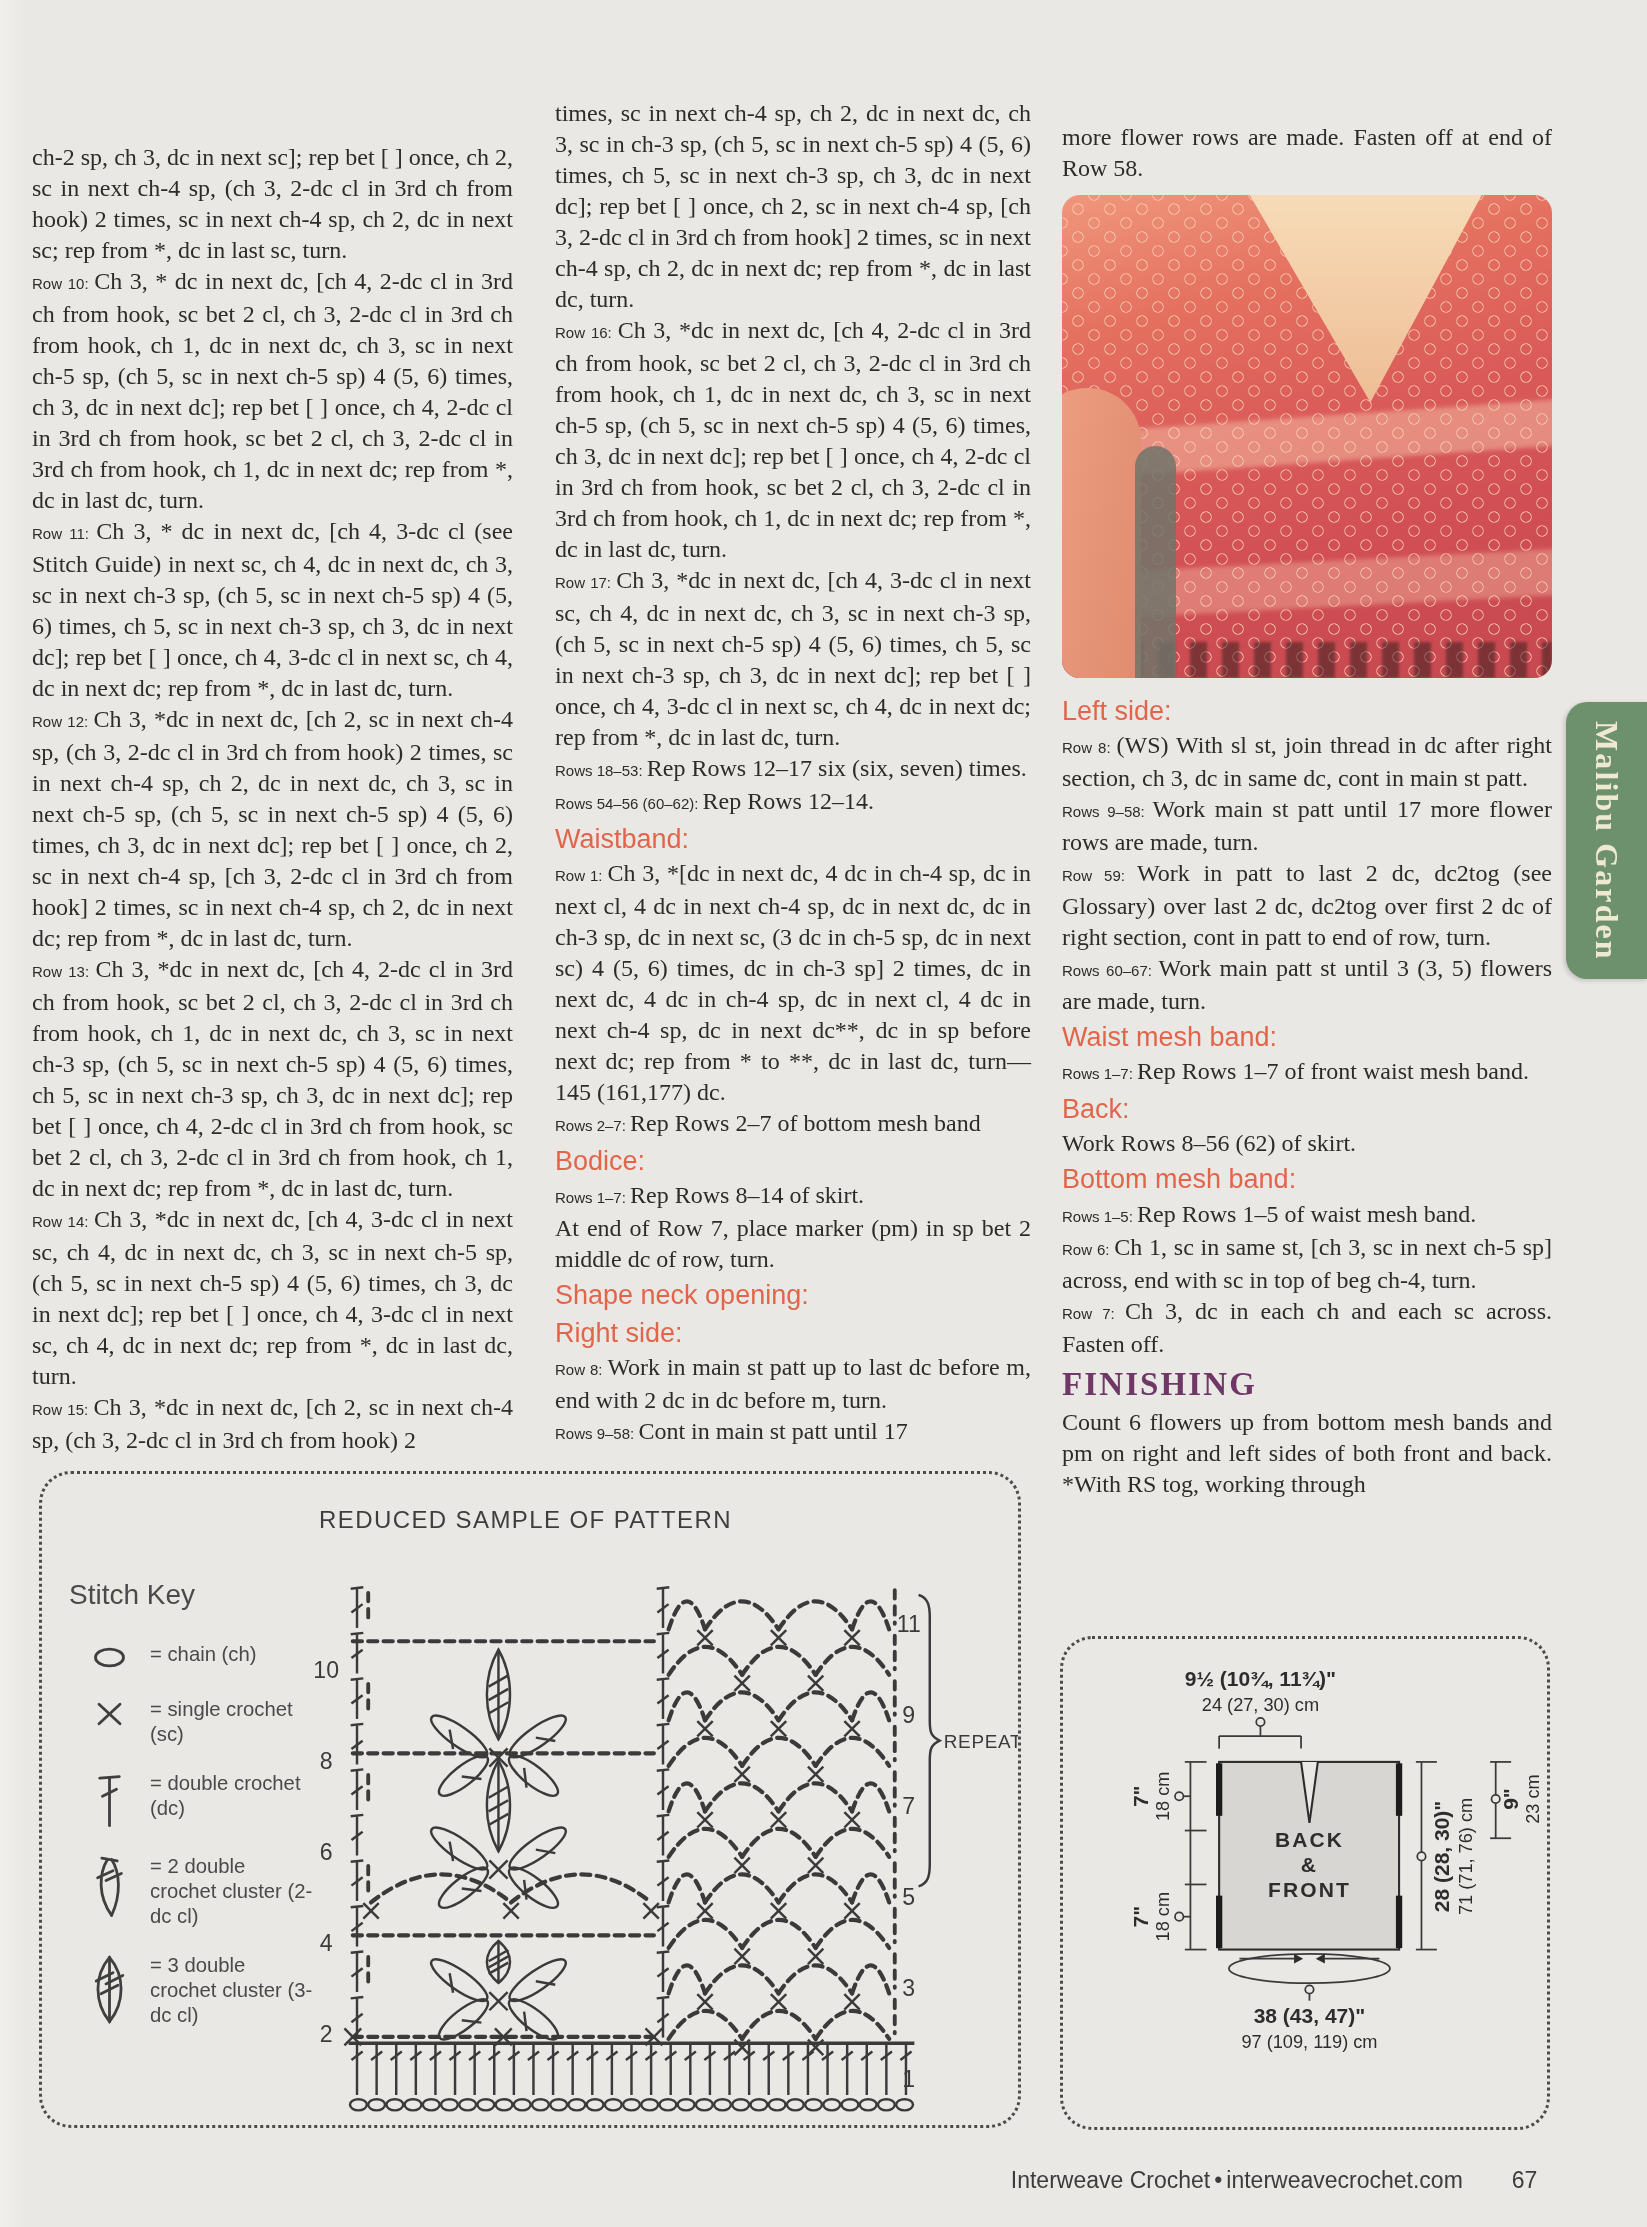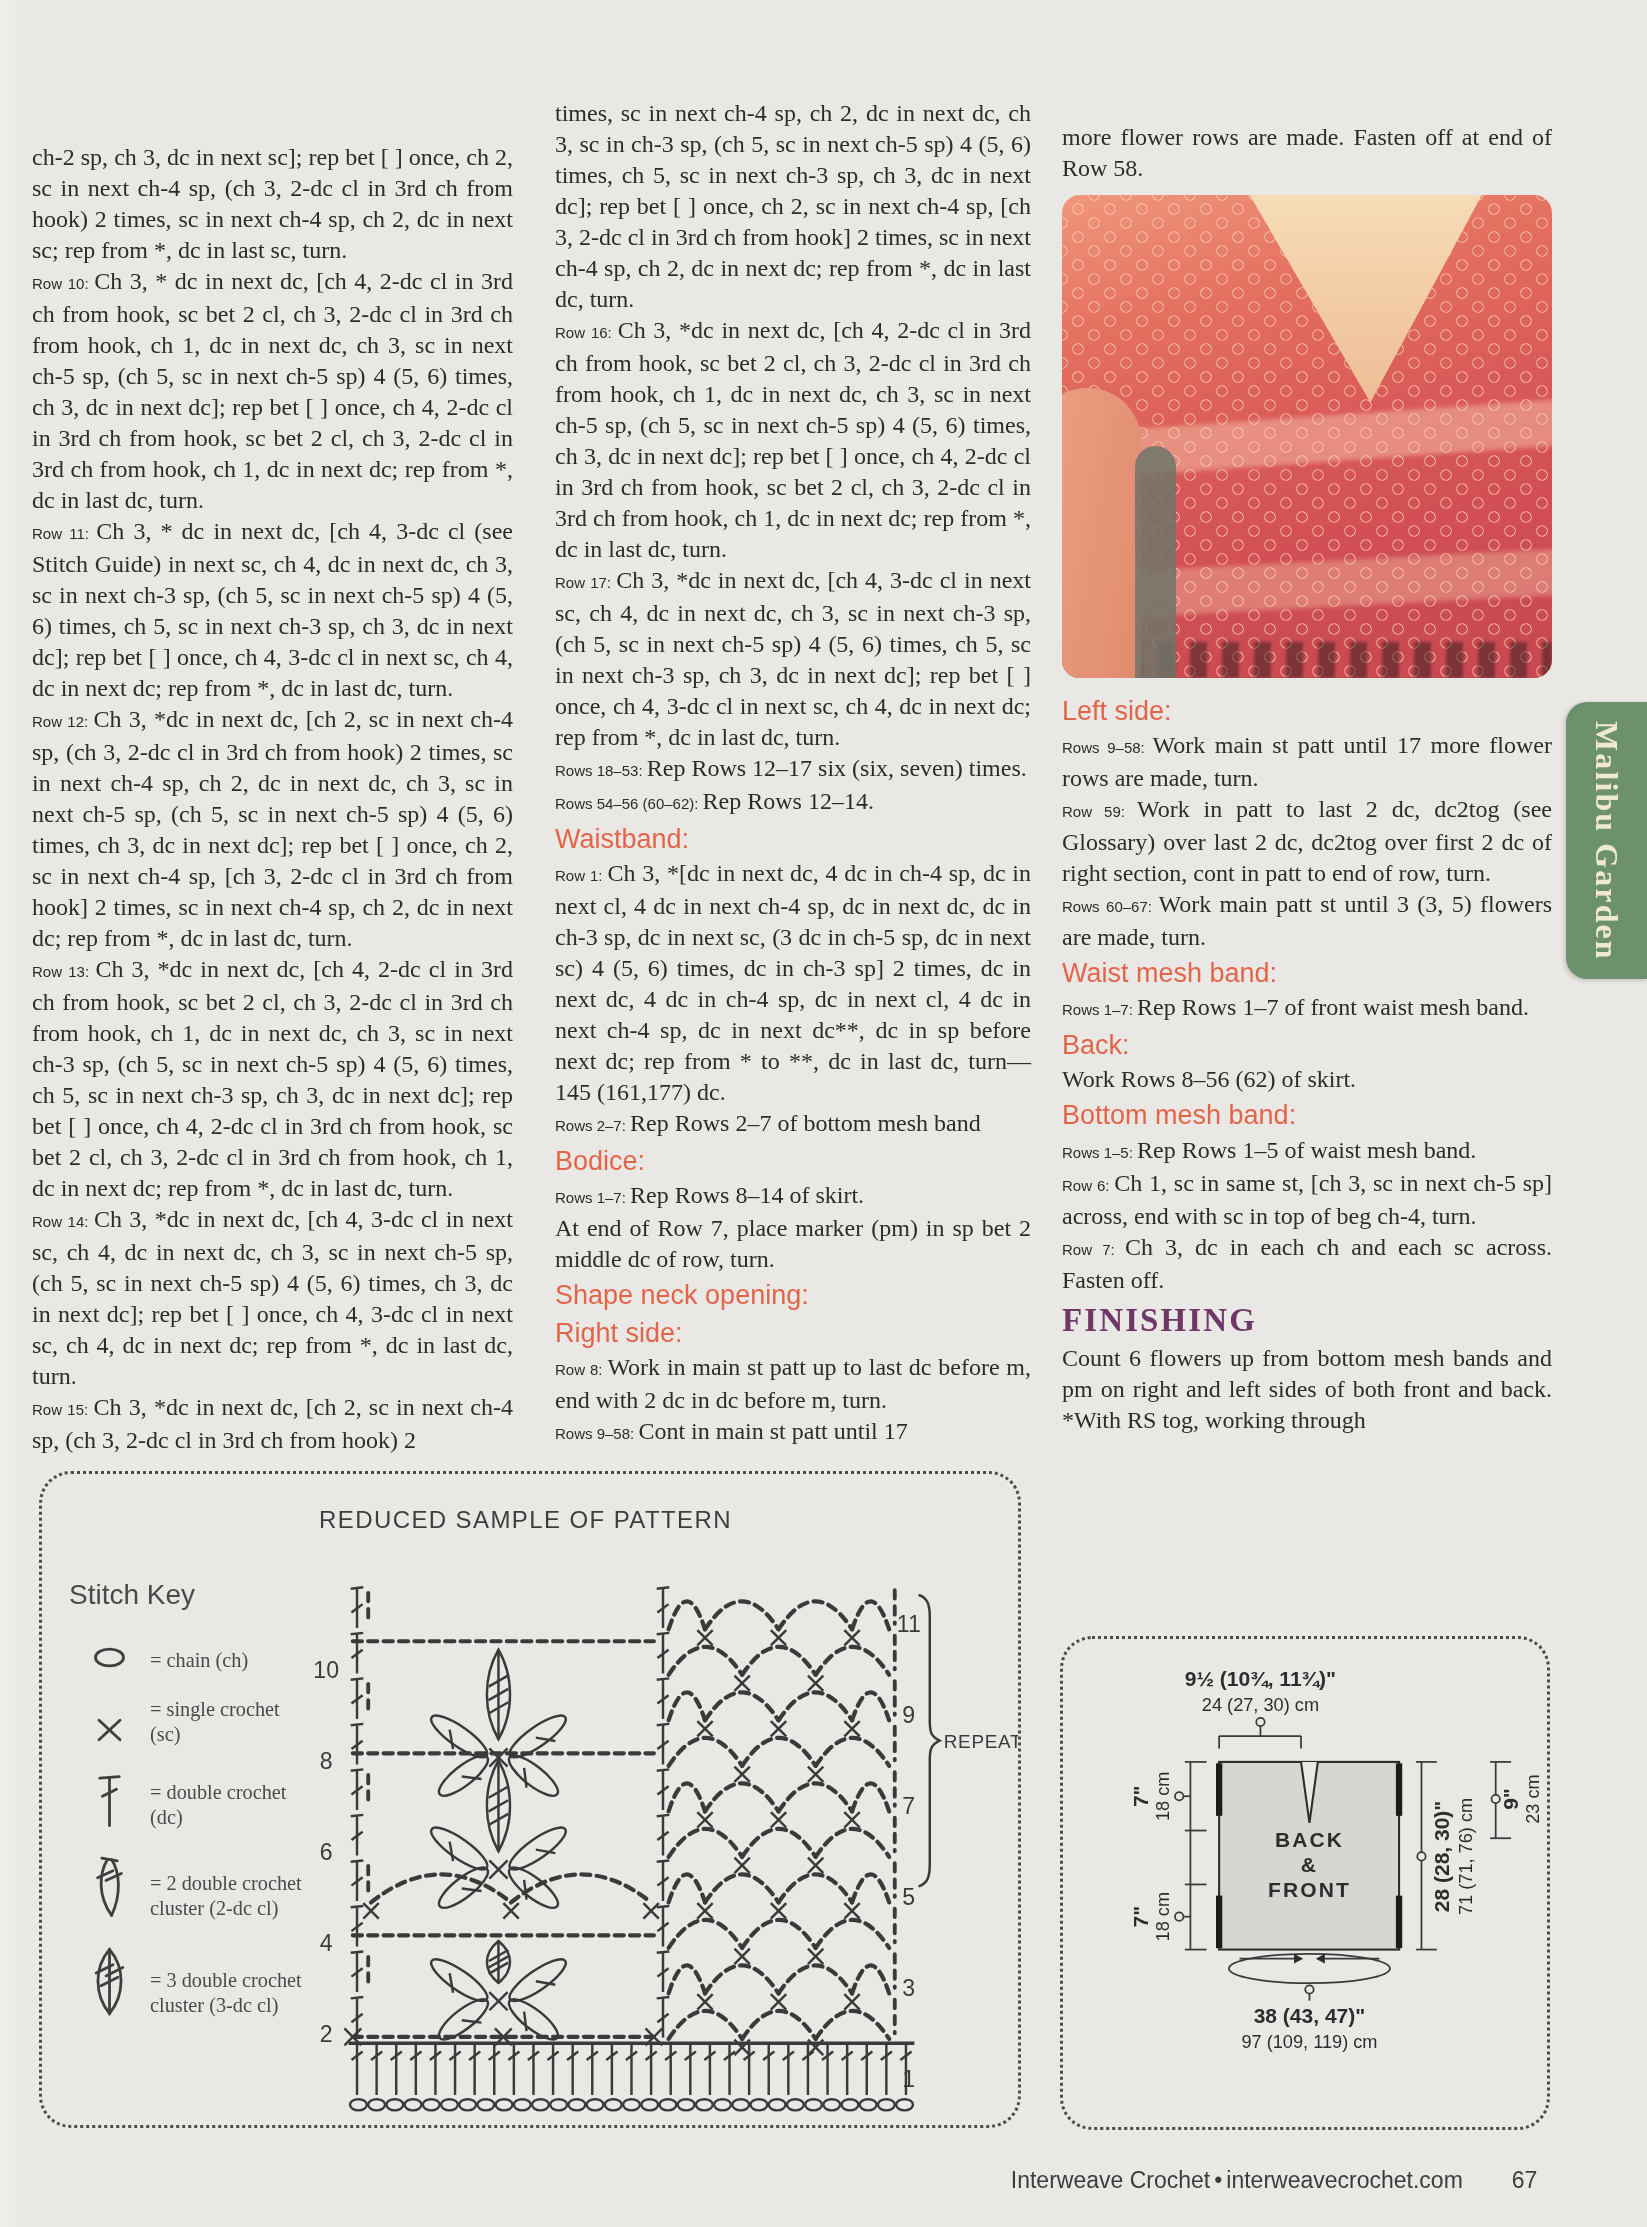--- a/index.html
+++ b/index.html
@@ -40,21 +40,21 @@
   .ph-skin{top:-2.8px;left:38%;width:235px;height:210px;
     background:linear-gradient(#f7dcb8,#eebd95);clip-path:polygon(0 0,100% 0,52% 100%);}
 
   
   .diagram-box{position:absolute;left:39px;top:1471px;width:982px;height:657px;
     border:3.5px dotted #4b4b4b;border-radius:32px;box-sizing:border-box;}
   .diagram-title{position:absolute;left:224px;top:32px;width:519px;text-align:center;
     font-family:"Liberation Sans",sans-serif;font-size:24px;letter-spacing:1.4px;color:#3e3e3e;}
   .stitch-key{position:absolute;left:27px;top:105px;width:245px;font-family:"Liberation Sans",sans-serif;color:#4a4a4a;}
   .sk-title{font-size:28px;margin-bottom:31px;}
-  .sk-item{display:flex;align-items:flex-end;margin-bottom:24px;font-family:Liberation Serif, serif;}
+  .sk-item{display:flex;align-items:flex-start;margin-bottom:24px;}
   .sk-sym{width:81px;flex:0 0 81px;display:flex;justify-content:center;}
   .sk-label{font-size:20.3px;line-height:25px;}
   .sym{stroke:#3f3f3f;stroke-width:4;fill:none;stroke-linecap:round;}
   .chart-svg{position:absolute;left:266px;top:76px;}
 
   
   .ln{stroke:#3a3a3a;stroke-width:3.5;fill:none;}
   .ln2{stroke:#3a3a3a;stroke-width:5;fill:none;}
   .ch{stroke:#3a3a3a;stroke-width:6;fill:none;stroke-dasharray:13 9;stroke-linecap:round;}
   .ch2{stroke:#3a3a3a;stroke-width:5.5;fill:none;stroke-dasharray:12 11;stroke-linecap:round;}
@@ -126,20 +126,21 @@
       <div class="ph-band ph-band2"></div>
       <div class="ph-mesh"></div>
       <div class="ph-darkhem"></div>
       <div class="ph-arm"></div>
       <div class="ph-gap"></div>
       <div class="ph-skin"></div>
     </div>
 
     <div id="col-right-b">
         <div class="subhead">Left side:</div>
+        <div class="para"><span class="rowlab">Row 8: </span>(WS) With sl st, join thread in dc after right section, ch 3, dc in same dc, cont in main st patt.</div>
         <div class="para"><span class="rowlab">Rows 9–58: </span>Work main st patt until 17 more flower rows are made, turn.</div>
         <div class="para"><span class="rowlab">Row 59: </span>Work in patt to last 2 dc, dc2tog (see Glossary) over last 2 dc, dc2tog over first 2 dc of right section, cont in patt to end of row, turn.</div>
         <div class="para"><span class="rowlab">Rows 60–67: </span>Work main patt st until 3 (3, 5) flowers are made, turn.</div>
         <div class="subhead">Waist mesh band:</div>
         <div class="para"><span class="rowlab">Rows 1–7: </span>Rep Rows 1–7 of front waist mesh band.</div>
         <div class="subhead">Back:</div>
         <div class="para">Work Rows 8–56 (62) of skirt.</div>
         <div class="subhead">Bottom mesh band:</div>
         <div class="para"><span class="rowlab">Rows 1–5: </span>Rep Rows 1–5 of waist mesh band.</div>
         <div class="para"><span class="rowlab">Row 6: </span>Ch 1, sc in same st, [ch 3, sc in next ch-5 sp] across, end with sc in top of beg ch-4, turn.</div>

